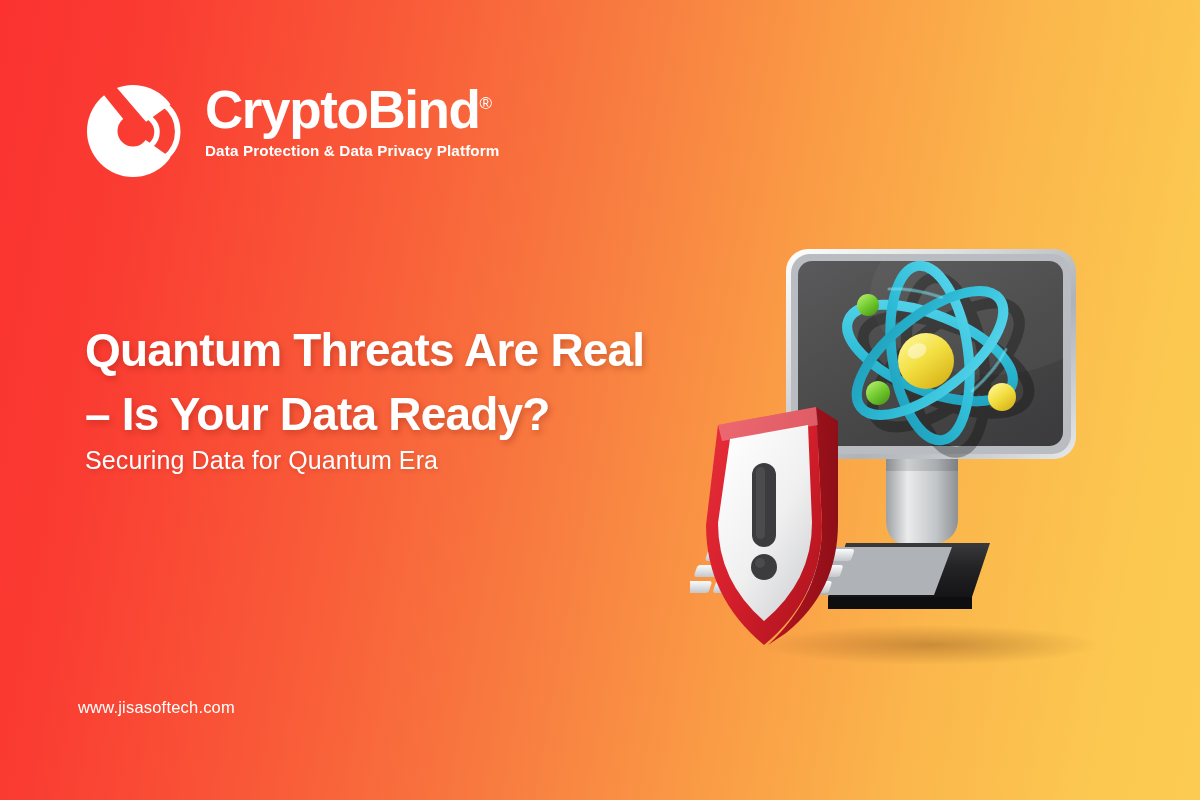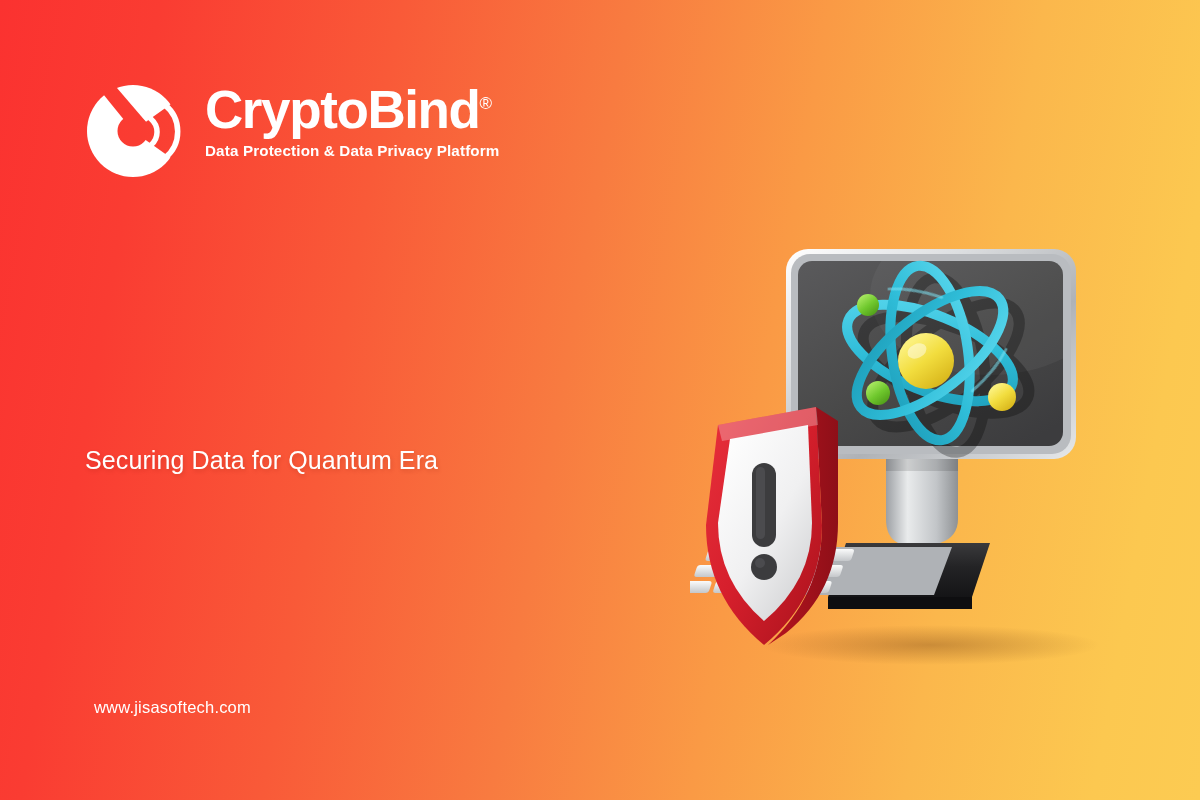--- a/index.html
+++ b/index.html
@@ -59,21 +59,21 @@
     letter-spacing:-0.8px;
     text-shadow: 2px 3px 6px rgba(120,20,10,0.30);
   }
   .subtitle {
     position:absolute; left:85px; top:446px;
     font-size:25px; font-weight:400; color:#ffffff;
     letter-spacing:0.1px;
     text-shadow: 1px 2px 4px rgba(120,20,10,0.20);
   }
   .site-url {
-    position:absolute; left:94px; top:698px;
+    position:absolute; left:78px; top:698px;
     font-size:16.5px; font-weight:400; color:#ffffff;
     letter-spacing:0.2px;
   }
 
   
   .illustration {
     position:absolute; left:690px; top:225px;
     width:460px; height:440px;
   }
   .illu-svg { width:100%; height:100%; display:block; }
@@ -109,20 +109,22 @@
       </svg>
     </div>
 
     <div class="logo-text-wrap">
       <div class="logo-wordmark"><span>Crypto</span><span>Bind</span><span class="reg">®</span></div>
       <div class="logo-tagline">Data Protection &amp; Data Privacy Platform</div>
     </div>
   </div>
 
   <div class="headline">
+    <div>Quantum Threats Are Real</div>
+    <div>– Is Your Data Ready?</div>
   </div>
 
   <div class="subtitle">Securing Data for Quantum Era</div>
 
   <div class="site-url">www.jisasoftech.com</div>
 
   <div class="illustration">
     <svg viewBox="0 0 460 440" class="illu-svg">
       <defs>
         <linearGradient id="bezelG" x1="0" y1="0" x2="1" y2="1">

